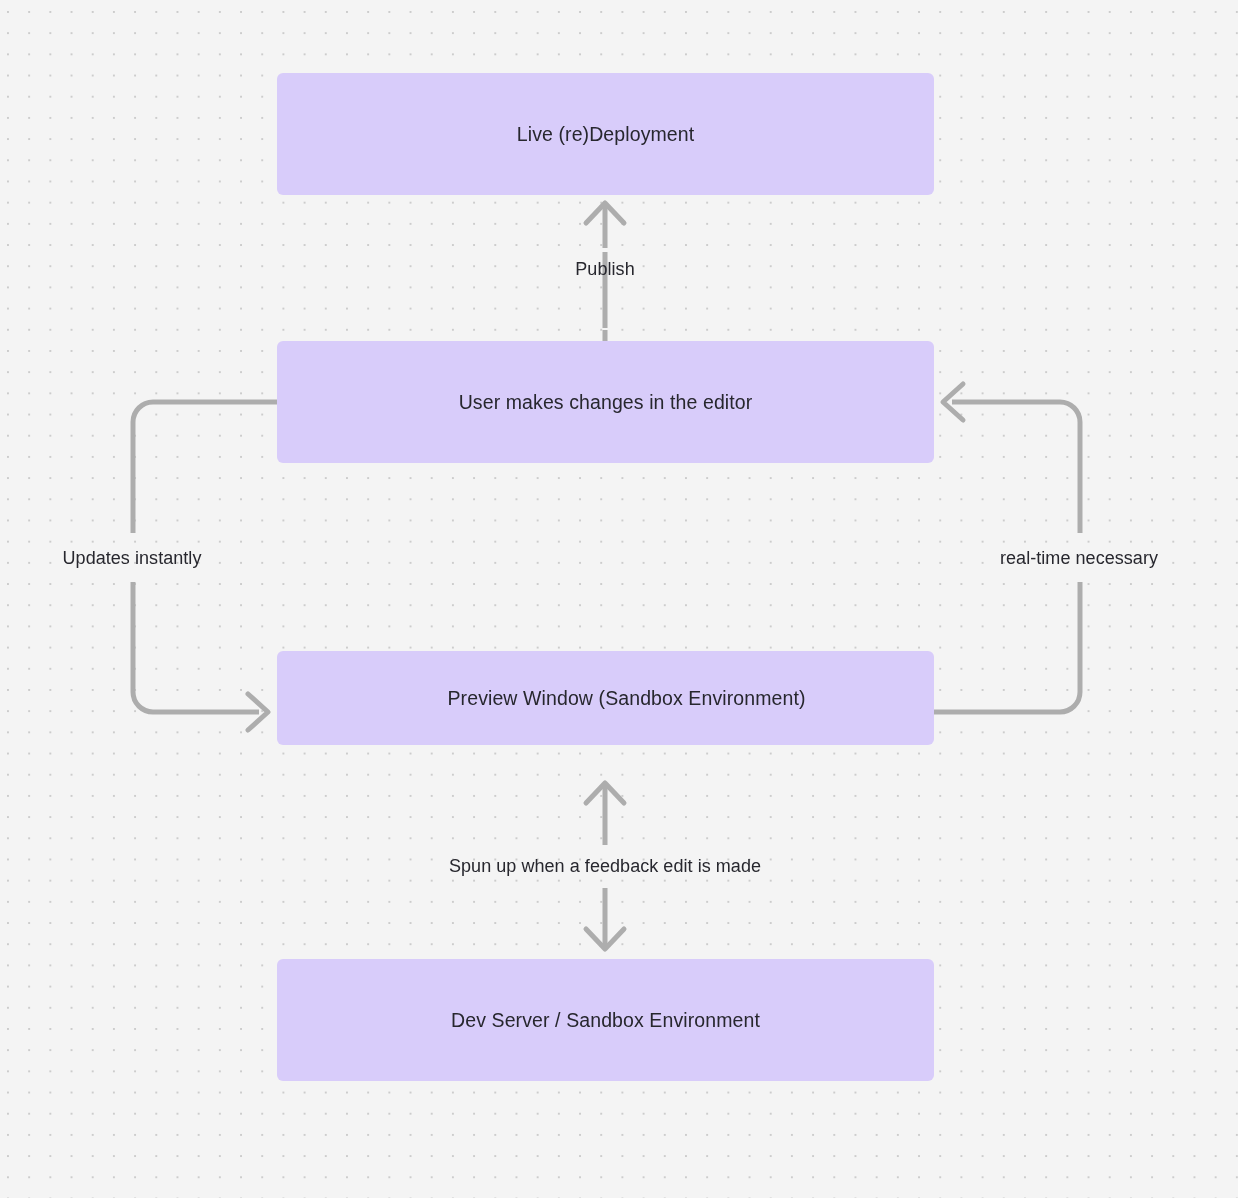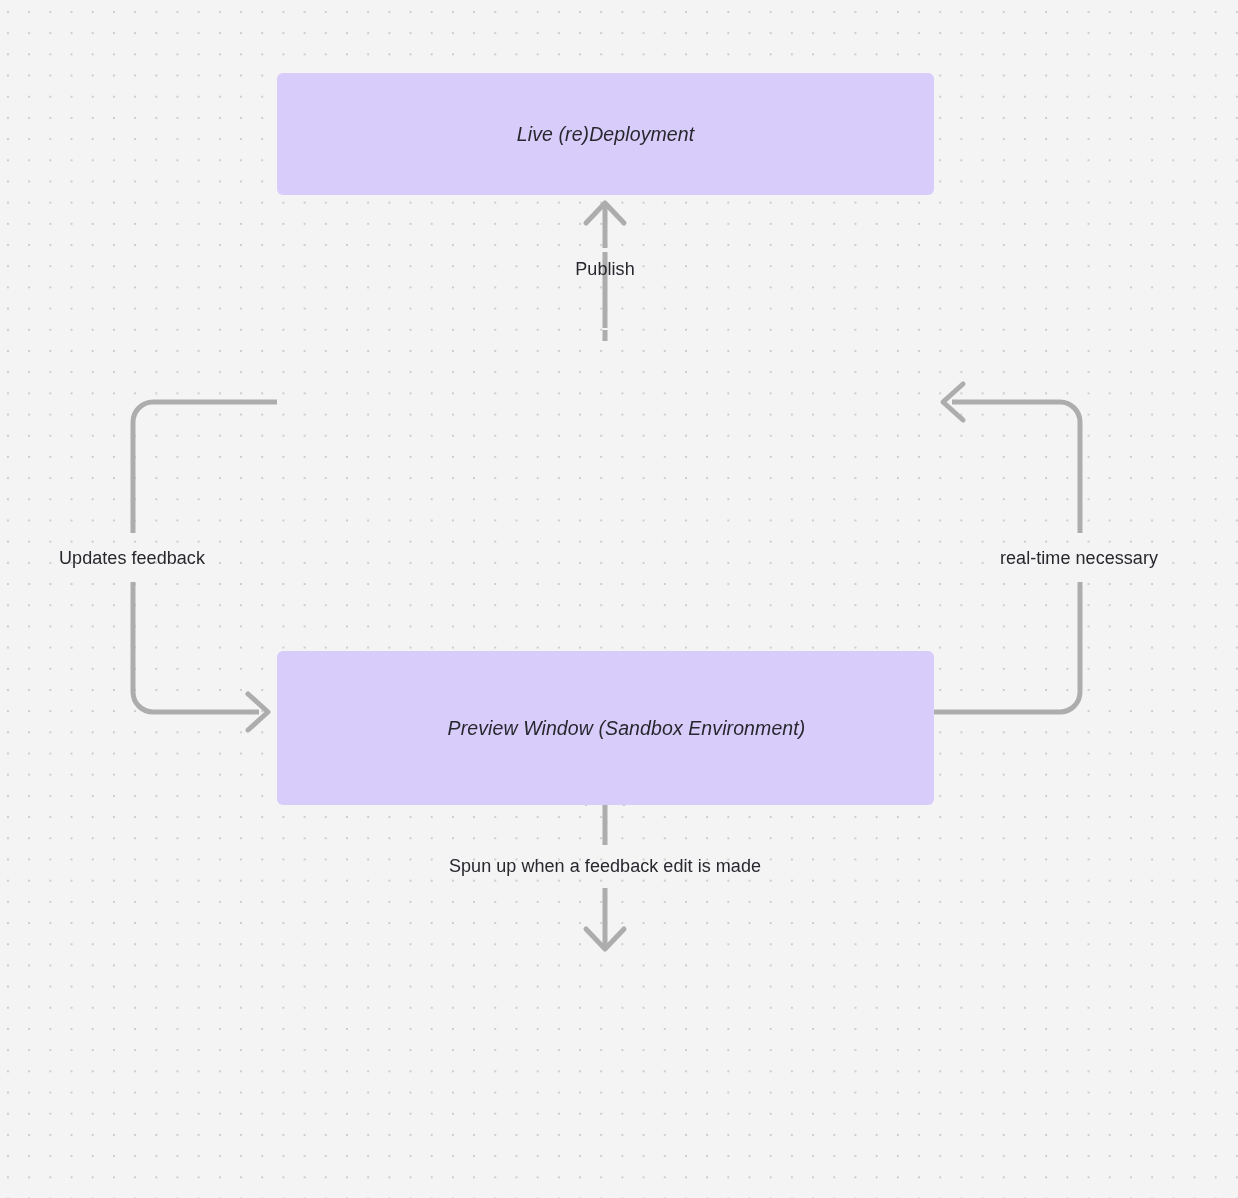--- a/index.html
+++ b/index.html
@@ -34,21 +34,20 @@
   }
 
   .node {
     position: absolute;
     background-color: #d8ccfa;
     border-radius: 6px;
     display: flex;
     align-items: center;
     justify-content: center;
     box-sizing: border-box;
-    font-style: italic;
   }
   .node-label {
     font-size: 19.5px;
     color: #27272e;
     letter-spacing: 0.1px;
     text-align: center;
     line-height: 1.25;
     white-space: nowrap;
   }
 
@@ -93,27 +92,33 @@
       <path d="M 586 803 L 605 783 L 624 803" stroke="#adadad" stroke-width="5" fill="none" stroke-linecap="round" stroke-linejoin="round"></path>
       <path d="M 605 888 L 605 949" stroke="#adadad" stroke-width="5" fill="none" stroke-linecap="butt"></path>
       <path d="M 586 929 L 605 949 L 624 929" stroke="#adadad" stroke-width="5" fill="none" stroke-linecap="round" stroke-linejoin="round"></path>
     </g>
   </svg>
 
   <div class="node" style="left:277px; top:73px; width:657px; height:122px;">
     <span class="node-label">Live (re)Deployment</span>
   </div>
 
+  <div class="node" style="left:277px; top:341px; width:657px; height:122px;">
+    <span class="node-label">User makes changes in the editor</span>
+  </div>
 
-  <div class="node" style="left:277px; top:651px; width:657px; height:154px;padding-left:42px;">
+  <div class="node" style="left:277px; top:651px; width:657px; height:94px;padding-left:42px;">
     <span class="node-label">Preview Window (Sandbox Environment)</span>
   </div>
 
+  <div class="node" style="left:277px; top:959px; width:657px; height:122px;">
+    <span class="node-label">Dev Server / Sandbox Environment</span>
+  </div>
 
   <div class="edge-label" style="left:605px; top:269px;text-align:center;">Publish</div>
 
-  <div class="edge-label" style="left:132px; top:558px;">Updates feedback</div>
+  <div class="edge-label" style="left:132px; top:558px;">Updates instantly</div>
 
   <div class="edge-label" style="left:1079px; top:558px;">real-time necessary</div>
 
   <div class="edge-label" style="left:605px; top:866px;">Spun up when a feedback edit is made</div>
 
 </div>
 
 </body></html>

